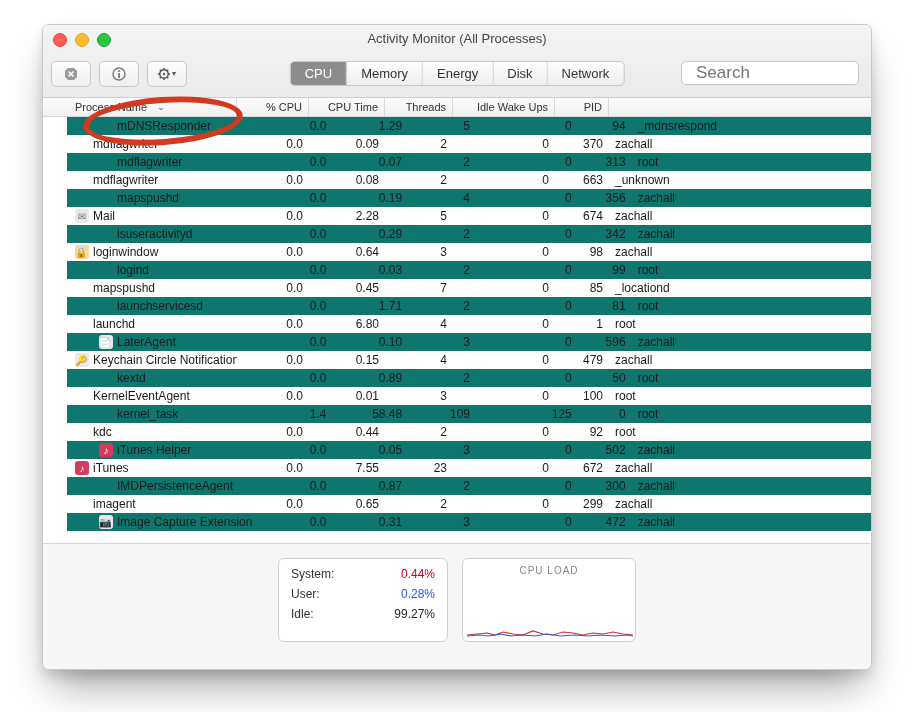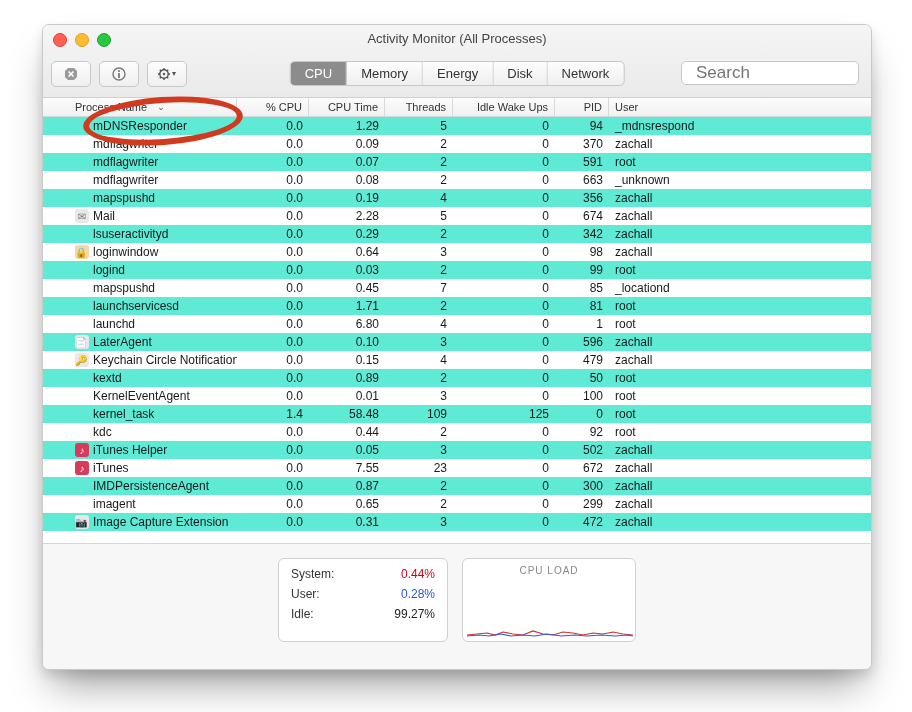--- a/index.html
+++ b/index.html
@@ -20,21 +20,21 @@
   .seg .sbtn:last-child{border-right:none;}
   .seg .sbtn.active{background:#8c8c8c;color:#fff;}
   .search{position:absolute;right:12px;top:36px;width:178px;height:24px;background:#fff;border:1px solid #c7c7c7;border-radius:5px;display:flex;align-items:center;padding:0 6px;gap:6px;box-sizing:border-box;}
   .search input{border:none;outline:none;font-size:17px;flex:1;color:#6d28d9;background:transparent;}
   .colhead{display:flex;height:18px;background:linear-gradient(#fcfcfc,#f1f1f1);border-bottom:1px solid #d6d6d6;font-size:11px;color:#333;align-items:stretch;}
   .ch{position:relative;display:flex;align-items:center;justify-content:flex-end;padding:0 6px;border-right:1px solid #d9d9d9;box-sizing:border-box;white-space:nowrap;}
   .ch.left{justify-content:flex-start;}
   .ch .sortarr{margin-left:6px;font-size:9px;color:#555;}
   .tbody{height:426px;overflow:hidden;background:#fff;}
   .row{display:flex;height:18px;align-items:center;font-size:12px;color:#1a1a1a;}
-  .row.alt{background:#5eead4;}
+  .row.alt{background:#0f766e;margin-left:24px;}
   .cell{box-sizing:border-box;padding:0 6px;overflow:hidden;white-space:nowrap;text-overflow:ellipsis;}
   .cell.r{text-align:right;}
   .c-name{width:194px;display:flex;align-items:center;gap:4px;padding-left:32px;}
   .c-name .ico{width:14px;height:14px;border-radius:3px;display:flex;align-items:center;justify-content:center;font-size:10px;flex-shrink:0;}
   .c-cpu{width:72px;}
   .c-cputime{width:76px;}
   .c-threads{width:68px;}
   .c-idle{width:102px;}
   .c-pid{width:54px;}
   .c-user{width:240px;padding-left:6px;}
@@ -126,23 +126,20 @@
         </div>
       <div class="ch c-threads">
           <span>Threads</span>
         </div>
       <div class="ch c-idle">
           <span>Idle Wake Ups</span>
         </div>
       <div class="ch c-pid">
           <span>PID</span>
         </div>
-      <div class="ch left c-user" style="border-right:none">
-          <span>User</span>
-        </div>
     </div>
 
     <div class="tbody" id="tbody">
         <div class="row alt">
           <div class="cell c-name">
             <span style="width: 14px; display: inline-block;"></span>
             <span>mDNSResponder</span>
           </div>
           <div class="cell r c-cpu">0.0</div>
           <div class="cell r c-cputime">1.29</div>
@@ -165,21 +162,21 @@
         </div>
         <div class="row alt">
           <div class="cell c-name">
             <span style="width: 14px; display: inline-block;"></span>
             <span>mdflagwriter</span>
           </div>
           <div class="cell r c-cpu">0.0</div>
           <div class="cell r c-cputime">0.07</div>
           <div class="cell r c-threads">2</div>
           <div class="cell r c-idle">0</div>
-          <div class="cell r c-pid">591</div>
+          <div class="cell r c-pid">313</div>
           <div class="cell c-user">root</div>
         </div>
         <div class="row">
           <div class="cell c-name">
             <span style="width: 14px; display: inline-block;"></span>
             <span>mdflagwriter</span>
           </div>
           <div class="cell r c-cpu">0.0</div>
           <div class="cell r c-cputime">0.08</div>
           <div class="cell r c-threads">2</div>

